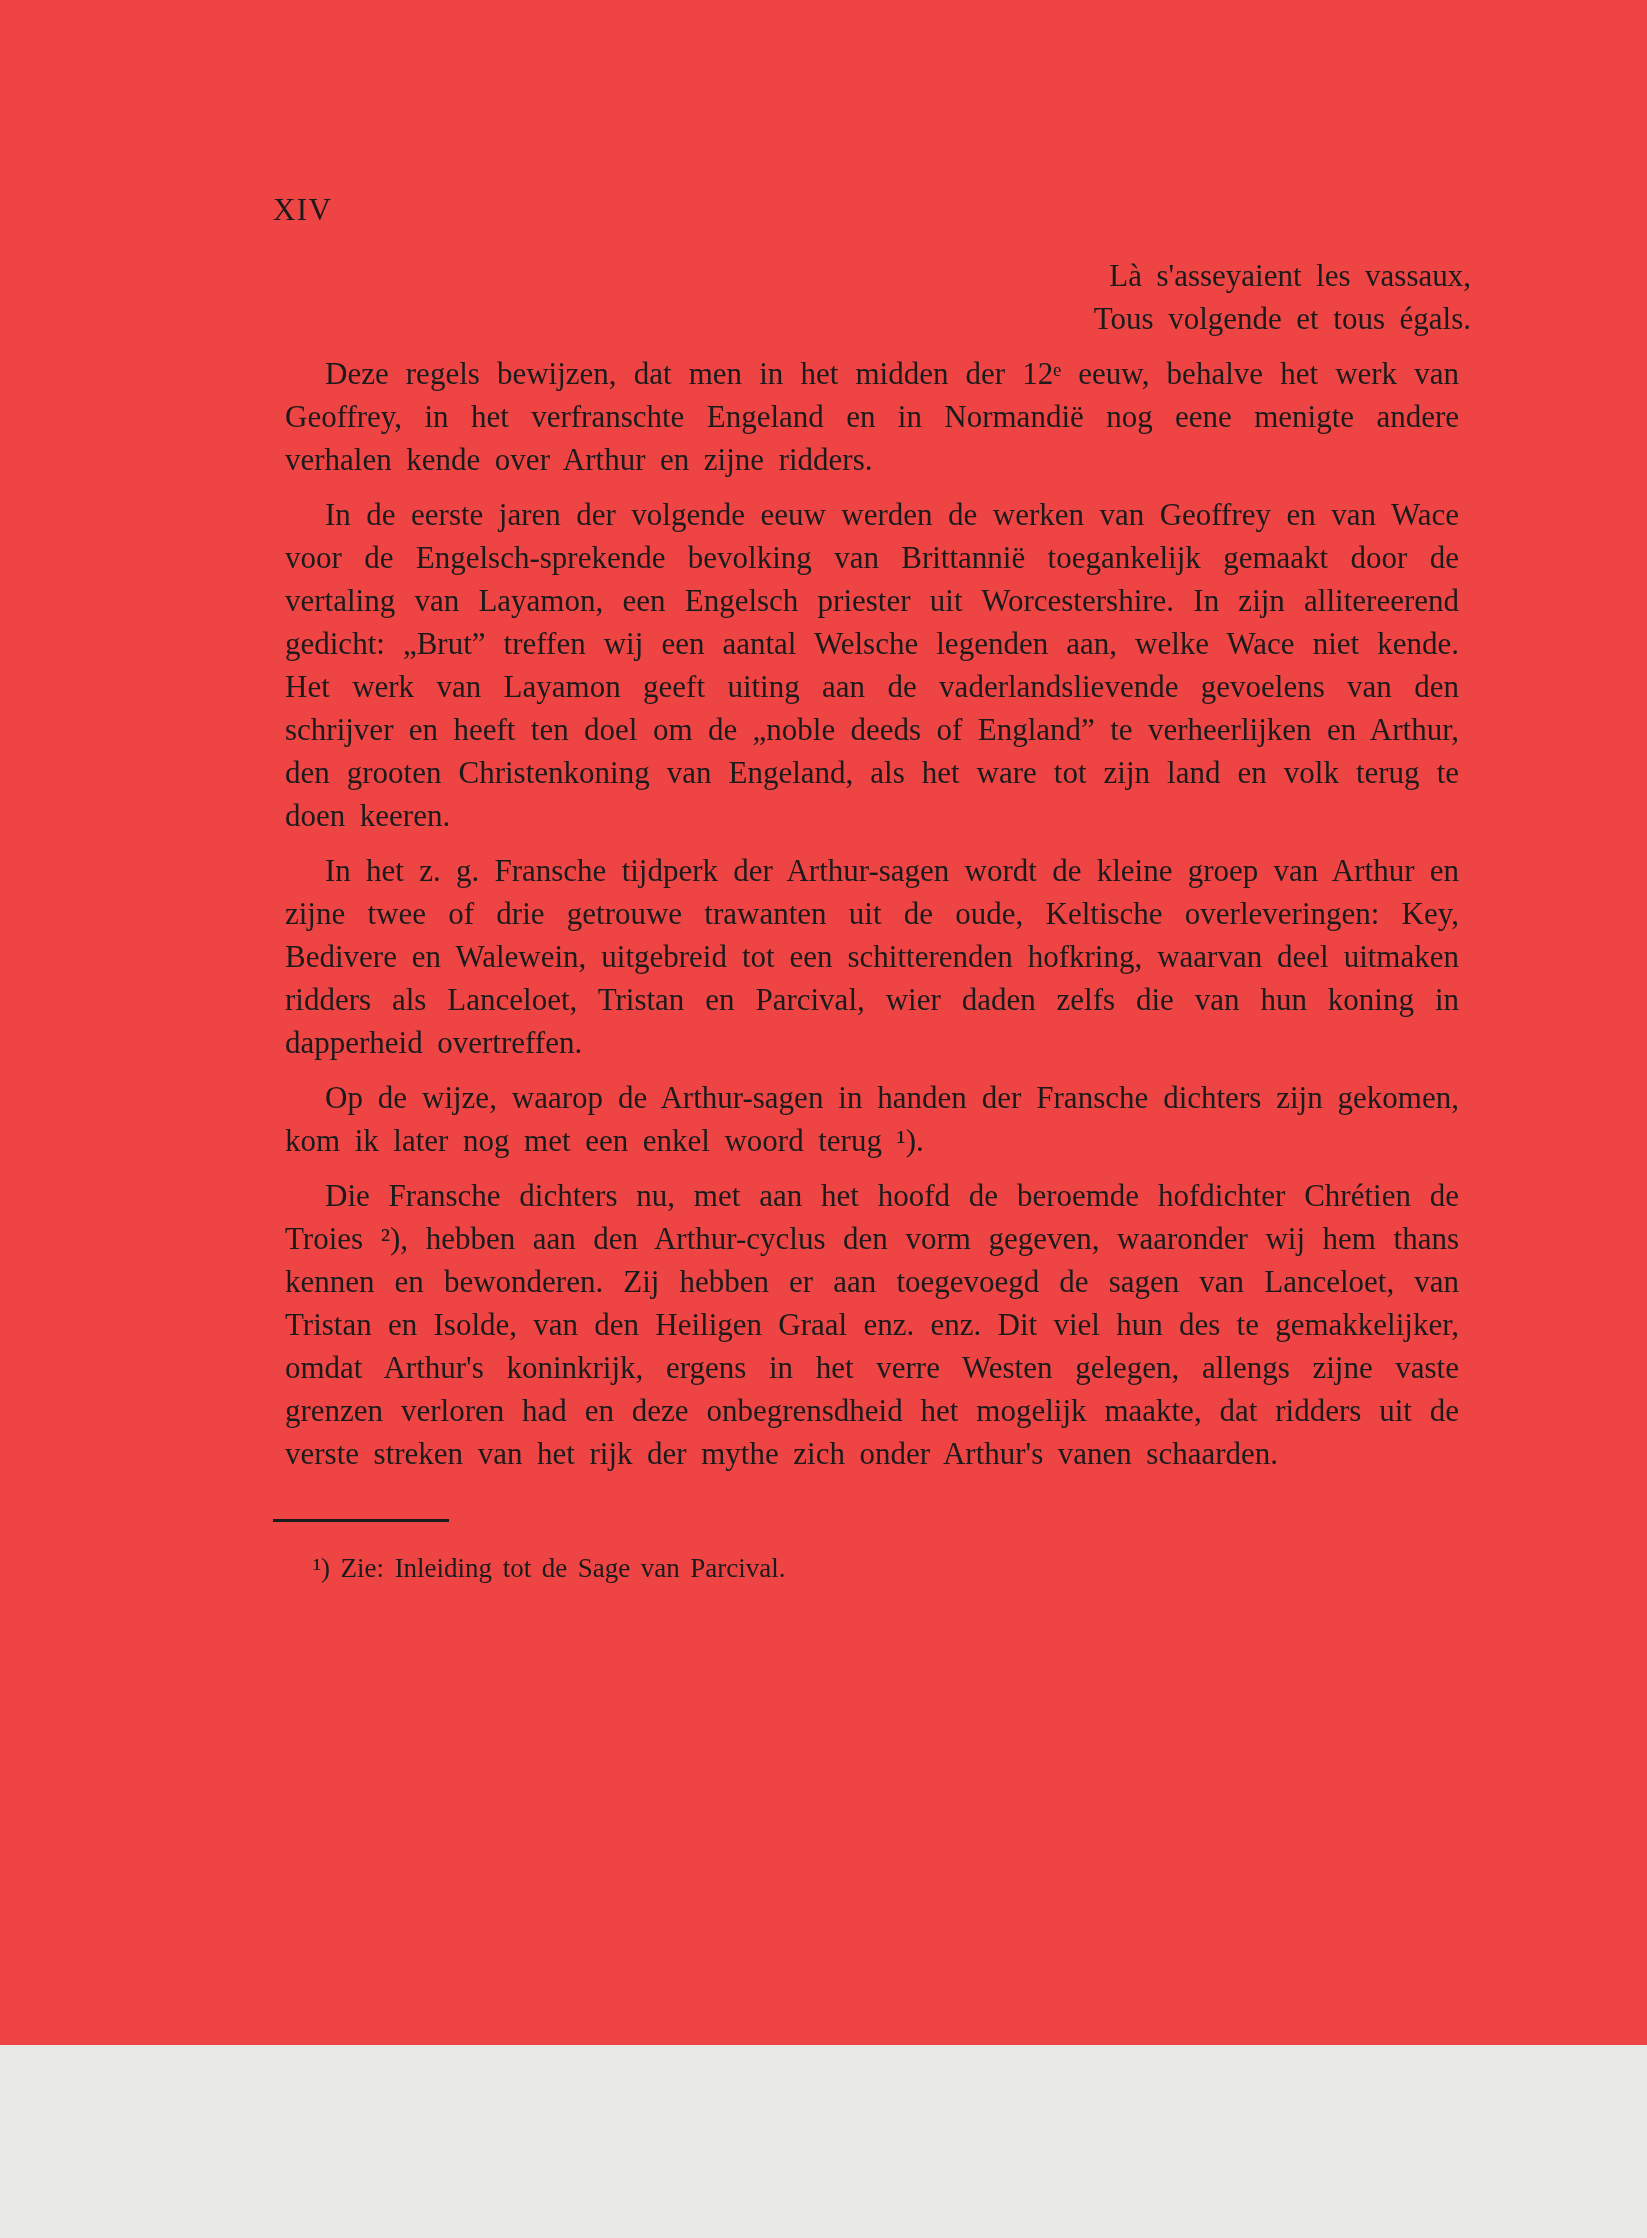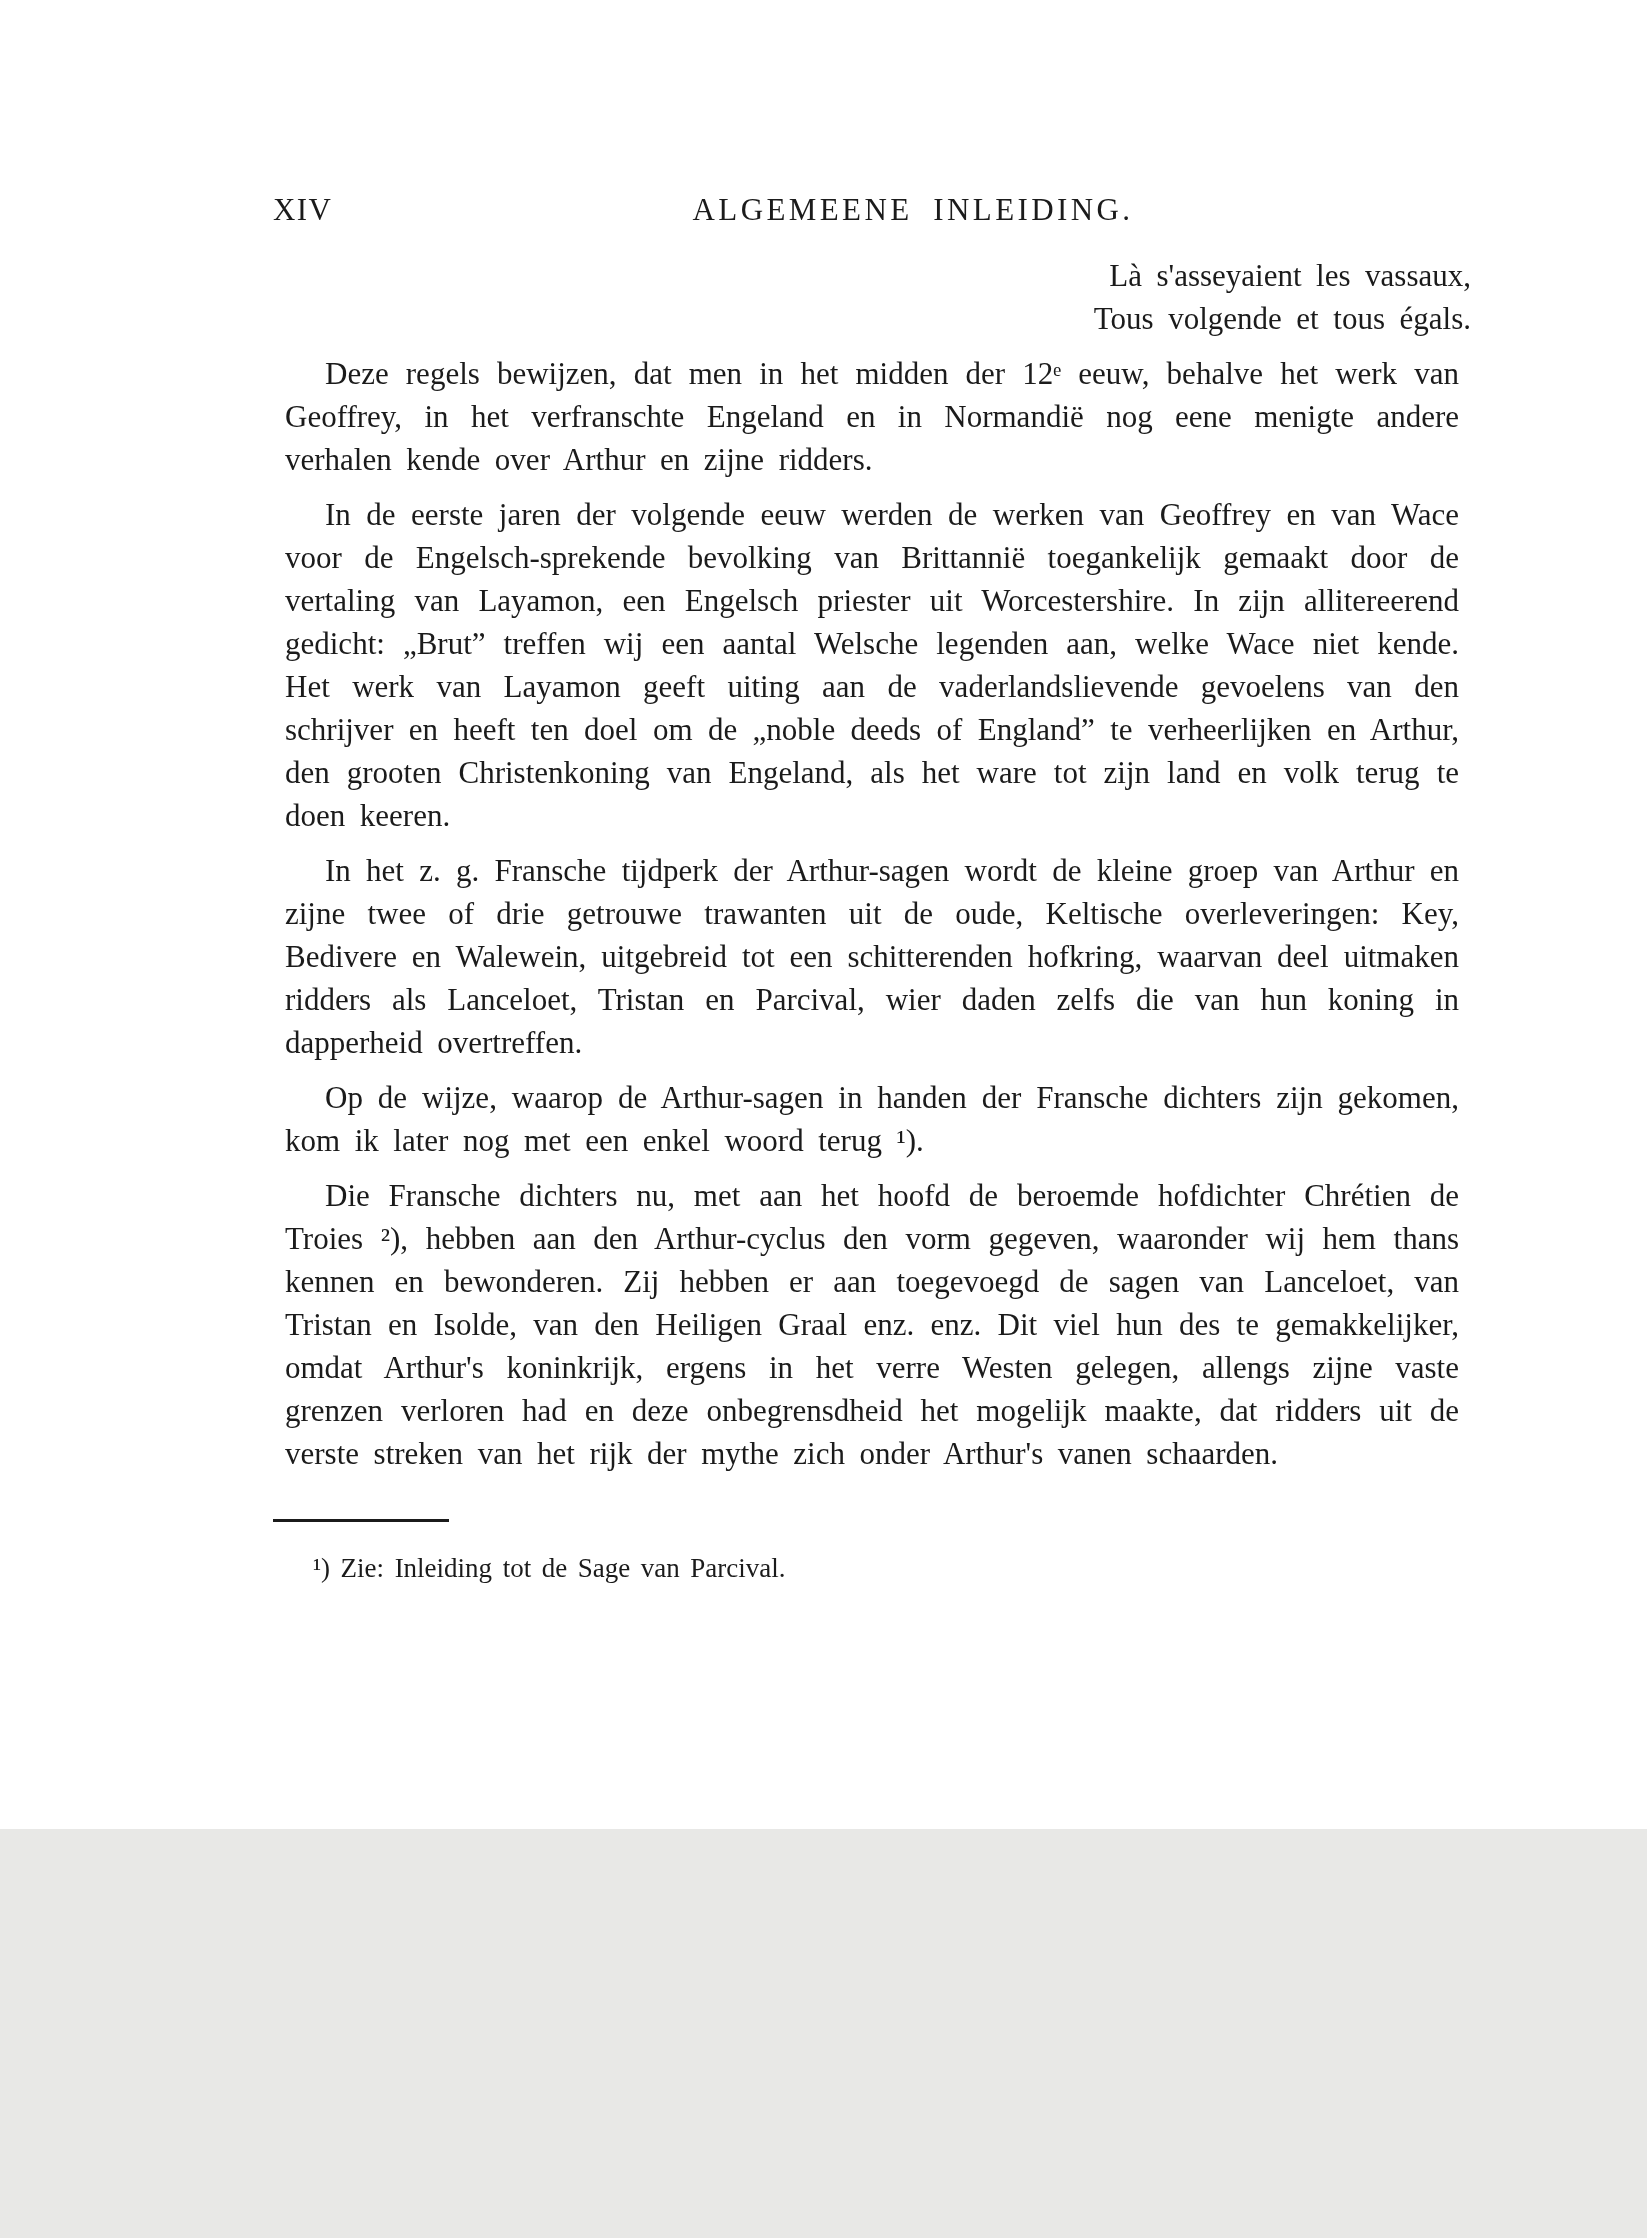--- a/index.html
+++ b/index.html
@@ -3,23 +3,23 @@
 <meta charset="utf-8">
 <style>
   html, body {
     margin: 0;
     padding: 0;
     background: #e8e8e6;
   }
   .page {
     position: relative;
     width: 1648px;
-    height: 1829px;
+    height: 2045px;
     margin: 0 auto;
-    background: #ffffff;
+    background: #ef4444;
     color: #1b1b1b;
     font-family: "Liberation Serif", "DejaVu Serif", serif;
     box-sizing: border-box;
     overflow: hidden;
     padding-left: 24px;
   }
   .content {
     position: absolute;
     top: 192px;
     left: 273px;
@@ -76,21 +76,20 @@
   }
 </style>
 </head>
 <body>
 
 <div class="page">
   <div class="content">
 
     <div class="running-head">
       <span class="page-number">XIV</span>
-      <span class="running-title">ALGEMEENE INLEIDING.</span>
     </div>
 
     <div class="body-text">
       <div class="verse-line">Là s'asseyaient les vassaux,</div>
       <div class="verse-line">Tous volgende et tous égals.</div>
 
       <p>Deze regels bewijzen, dat men in het midden der 12ᵉ eeuw, behalve het werk van Geoffrey, in het verfranschte Engeland en in Normandië nog eene menigte andere verhalen kende over Arthur en zijne ridders.</p>
       <p>In de eerste jaren der volgende eeuw werden de werken van Geoffrey en van Wace voor de Engelsch-sprekende bevolking van Brittannië toegankelijk gemaakt door de vertaling van Layamon, een Engelsch priester uit Worcestershire. In zijn allitereerend gedicht: „Brut” treffen wij een aantal Welsche legenden aan, welke Wace niet kende. Het werk van Layamon geeft uiting aan de vaderlandslievende gevoelens van den schrijver en heeft ten doel om de „noble deeds of England” te verheerlijken en Arthur, den grooten Christenkoning van Engeland, als het ware tot zijn land en volk terug te doen keeren.</p>
       <p>In het z. g. Fransche tijdperk der Arthur-sagen wordt de kleine groep van Arthur en zijne twee of drie getrouwe trawanten uit de oude, Keltische overleveringen: Key, Bedivere en Walewein, uitgebreid tot een schitterenden hofkring, waarvan deel uitmaken ridders als Lanceloet, Tristan en Parcival, wier daden zelfs die van hun koning in dapperheid overtreffen.</p>
       <p>Op de wijze, waarop de Arthur-sagen in handen der Fransche dichters zijn gekomen, kom ik later nog met een enkel woord terug ¹).</p>

